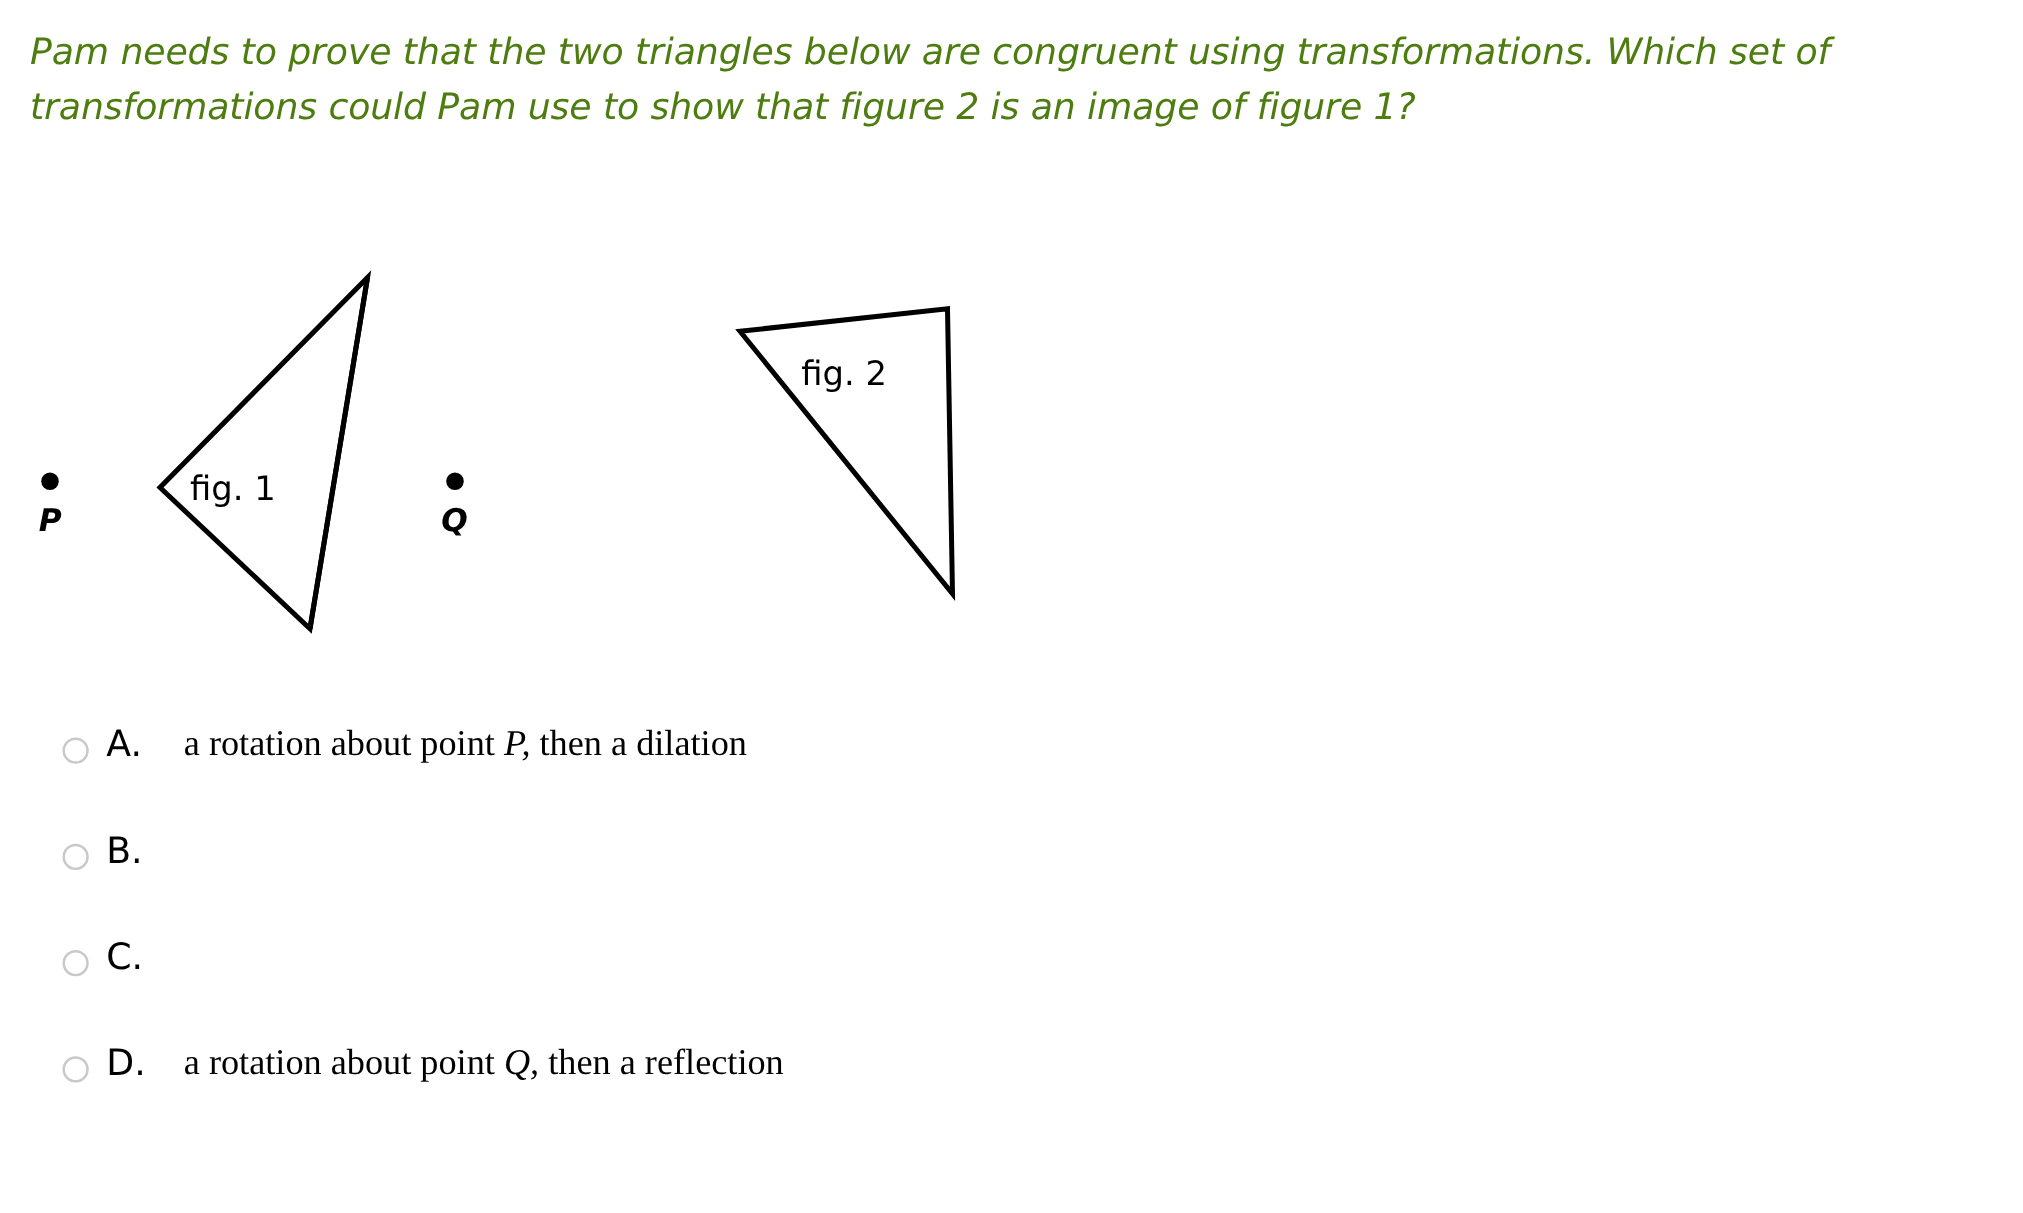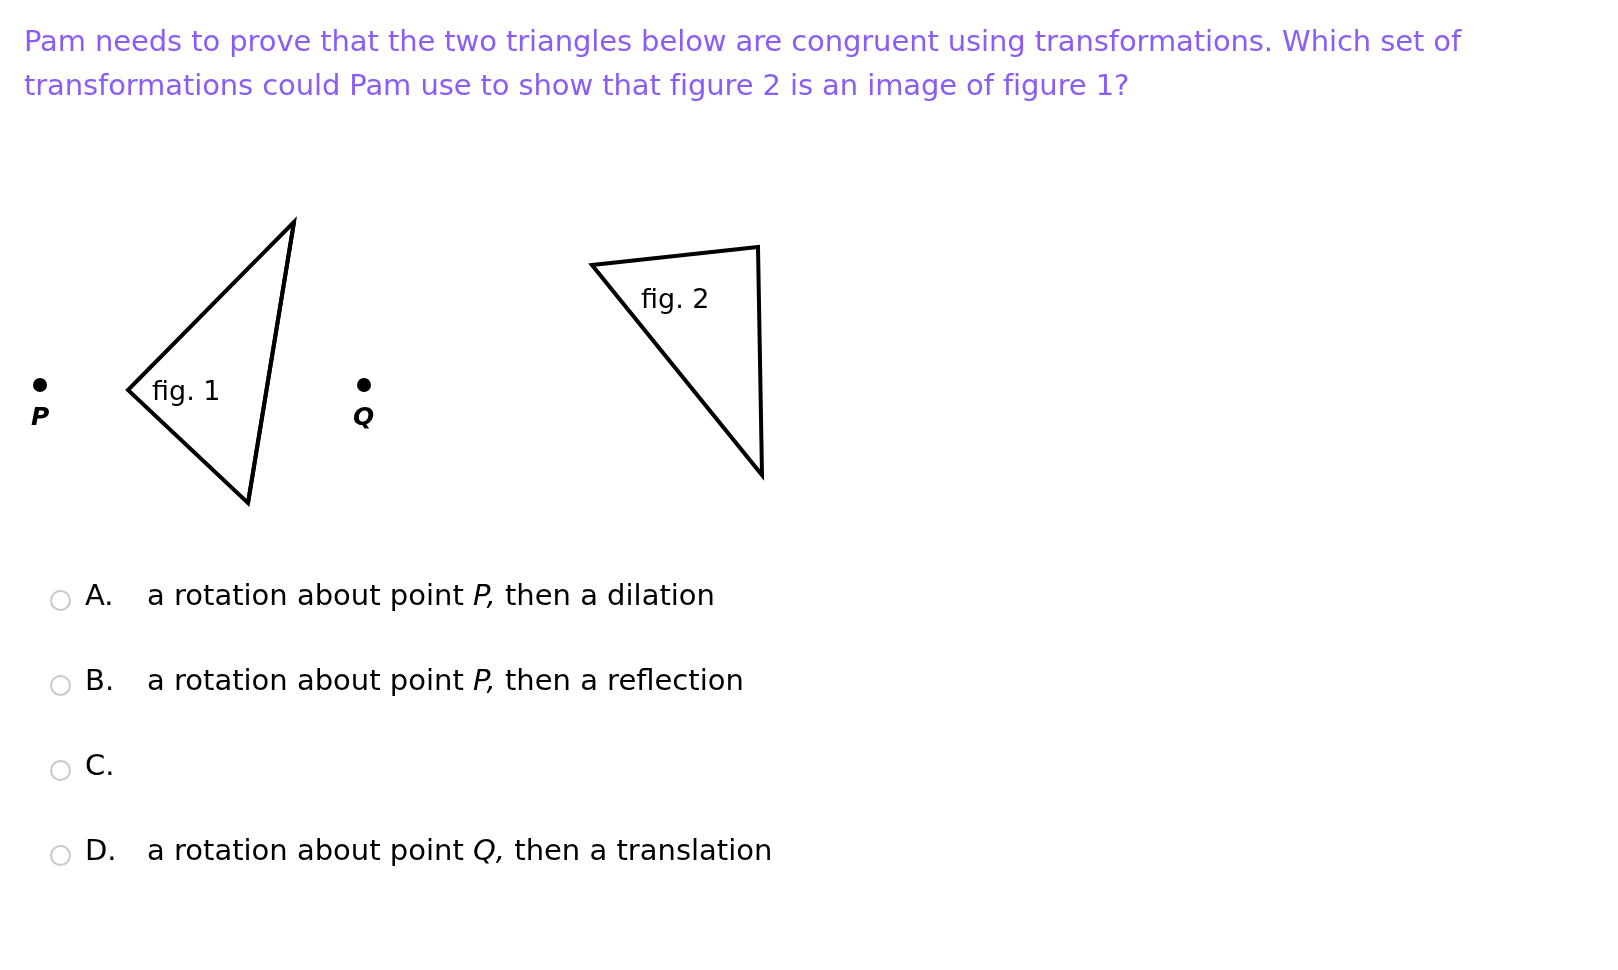--- a/index.html
+++ b/index.html
@@ -15,22 +15,23 @@
     overflow: hidden;
     position: relative;
   }
   .question-stem {
     position: absolute;
     left: 24px;
     top: 20px;
     width: 1570px;
     font-size: 29px;
     line-height: 1.5;
-    color: #8b5cf6;
+    color: #4d7c0f;
     letter-spacing: -0.1px;
+    font-style: italic;
   }
   .figure-area {
     position: absolute;
     left: 0;
     top: 185px;
     width: 900px;
     height: 360px;
   }
   .figure-area svg {
     display: block;
@@ -72,20 +73,21 @@
     width: 62px;
     margin-left: 14px;
     font-size: 29px;
     line-height: 1.2;
     flex: 0 0 auto;
   }
   .opt-text {
     font-size: 29px;
     line-height: 1.2;
     white-space: nowrap;
+    font-family: Liberation Serif, serif;
   }
   .opt-text i {
     font-style: italic;
   }
 </style>
 </head>
 <body>
 
 <div class="question-stem">Pam needs to prove that the two triangles below are congruent using transformations. Which set of transformations could Pam use to show that figure 2 is an image of figure 1?</div>
 
@@ -111,27 +113,26 @@
 
   <div class="option-row">
     <div class="radio"></div>
     <div class="opt-letter">A.</div>
     <div class="opt-text"><span>a rotation about point </span><i>P,</i><span> then a dilation</span></div>
   </div>
 
   <div class="option-row">
     <div class="radio"></div>
     <div class="opt-letter">B.</div>
-    <div class="opt-text"><span>a rotation about point </span><i>P,</i><span> then a reflection</span></div>
   </div>
 
   <div class="option-row">
     <div class="radio"></div>
     <div class="opt-letter">C.</div>
   </div>
 
   <div class="option-row">
     <div class="radio"></div>
     <div class="opt-letter">D.</div>
-    <div class="opt-text"><span>a rotation about point </span><i>Q,</i><span> then a translation</span></div>
+    <div class="opt-text"><span>a rotation about point </span><i>Q,</i><span> then a reflection</span></div>
   </div>
 
 </div>
 
 </body></html>

